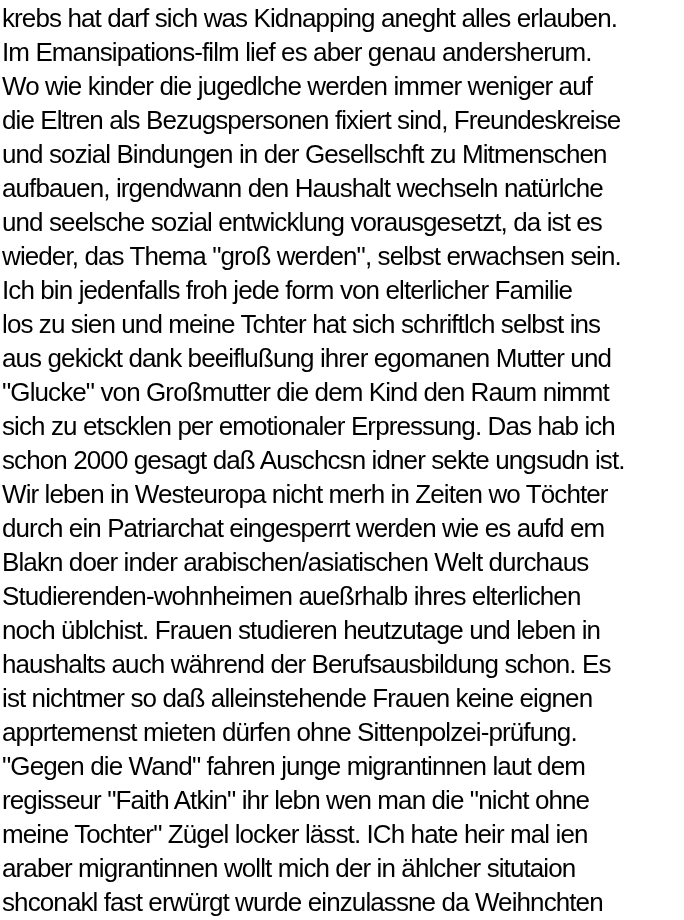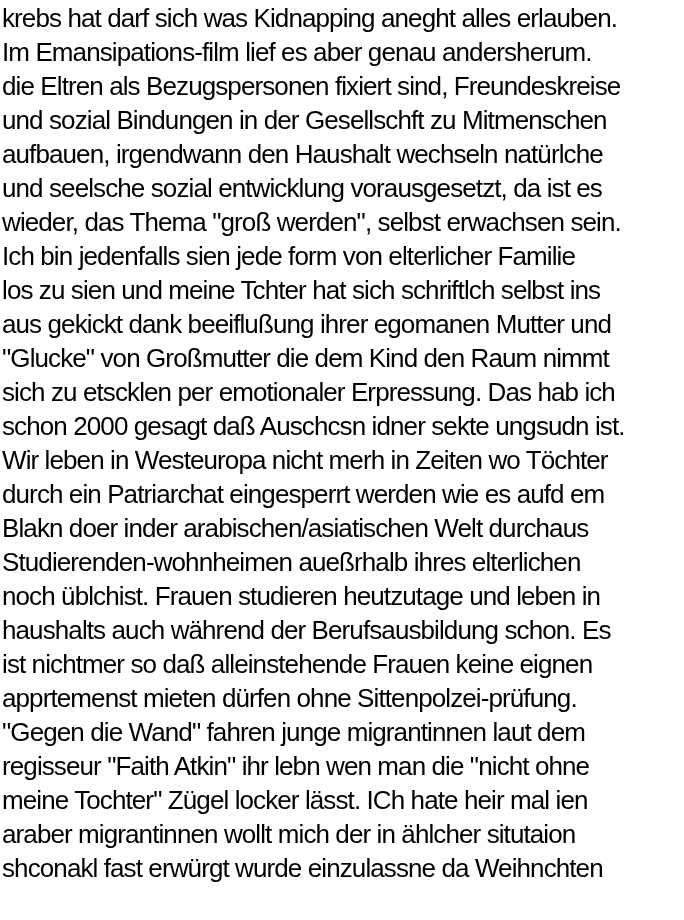--- a/index.html
+++ b/index.html
@@ -29,26 +29,27 @@
     height: 34px;
   }
 </style>
 </head>
 <body>
 
 <div class="page">
   <div class="paragraph">
     <div class="text-line">krebs hat darf sich was Kidnapping aneght alles erlauben.</div>
     <div class="text-line">Im Emansipations-film lief es aber genau andersherum.</div>
+    <div class="text-line">Wo wie kinder die jugedlche werden immer weniger auf</div>
     <div class="text-line">die Eltren als Bezugspersonen fixiert sind, Freundeskreise</div>
     <div class="text-line">und sozial Bindungen in der Gesellschft zu Mitmenschen</div>
     <div class="text-line">aufbauen, irgendwann den Haushalt wechseln natürlche</div>
     <div class="text-line">und seelsche sozial entwicklung vorausgesetzt, da ist es</div>
     <div class="text-line">wieder, das Thema "groß werden", selbst erwachsen sein.</div>
-    <div class="text-line">Ich bin jedenfalls sien jede form von elterlicher Familie</div>
+    <div class="text-line">Ich bin jedenfalls froh jede form von elterlicher Familie</div>
     <div class="text-line">los zu sien und meine Tchter hat sich schriftlch selbst ins</div>
     <div class="text-line">aus gekickt dank beeiflußung ihrer egomanen Mutter und</div>
     <div class="text-line">"Glucke" von Großmutter die dem Kind den Raum nimmt</div>
     <div class="text-line">sich zu etscklen per emotionaler Erpressung. Das hab ich</div>
     <div class="text-line">schon 2000 gesagt daß Auschcsn idner sekte ungsudn ist.</div>
     <div class="text-line">Wir leben in Westeuropa nicht merh in Zeiten wo Töchter</div>
     <div class="text-line">durch ein Patriarchat eingesperrt werden wie es aufd em</div>
     <div class="text-line">Blakn doer inder arabischen/asiatischen Welt durchaus</div>
     <div class="text-line">Studierenden-wohnheimen aueßrhalb ihres elterlichen</div>
     <div class="text-line">noch üblchist. Frauen studieren heutzutage und leben in</div>

